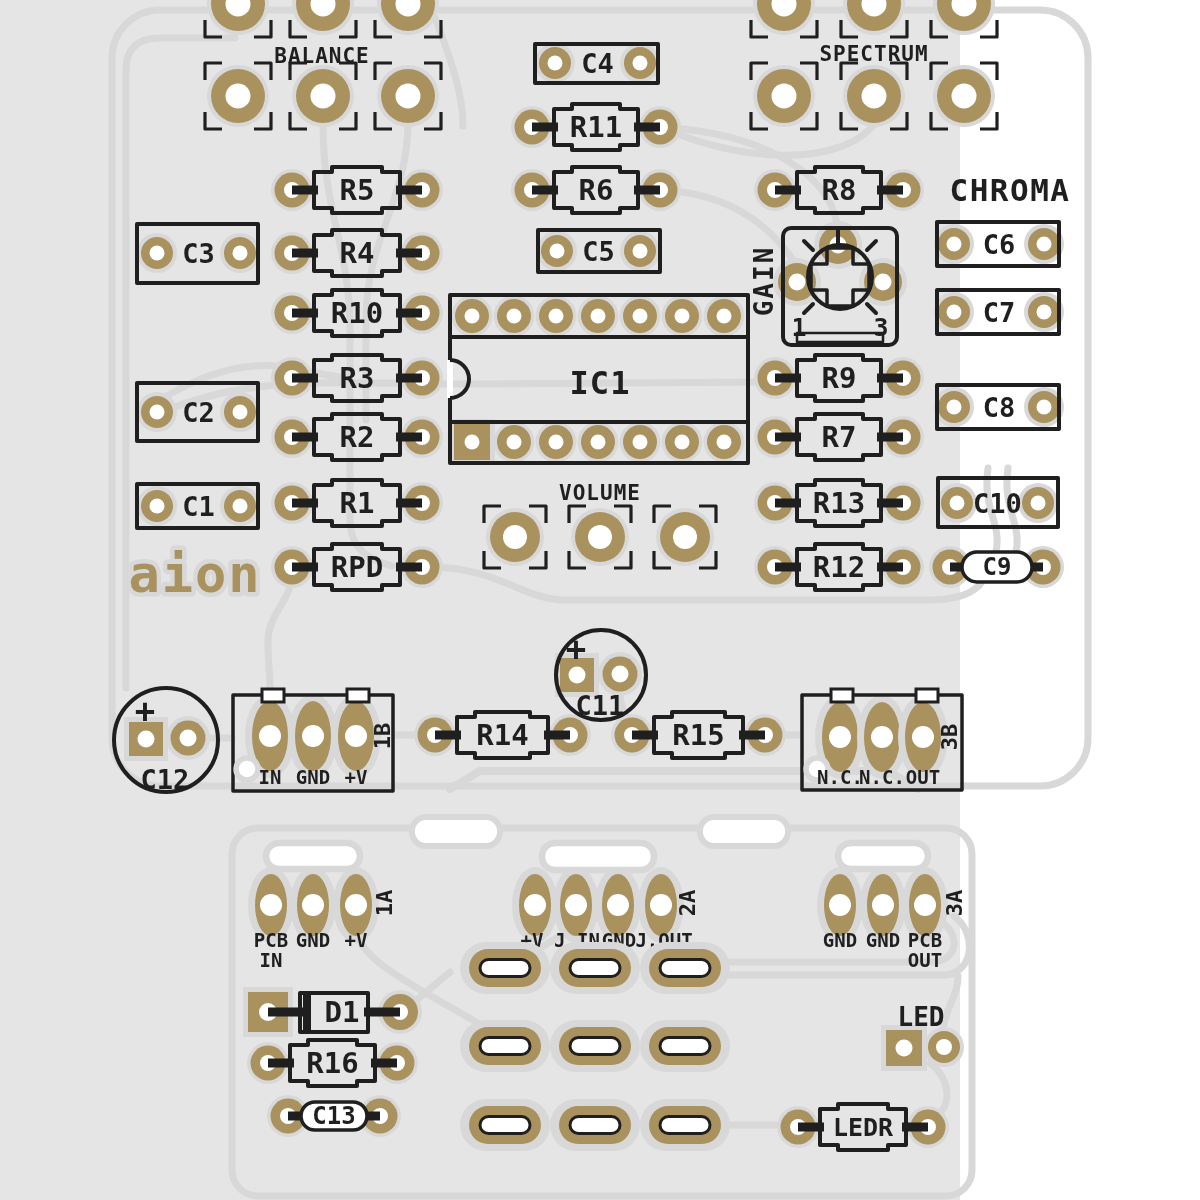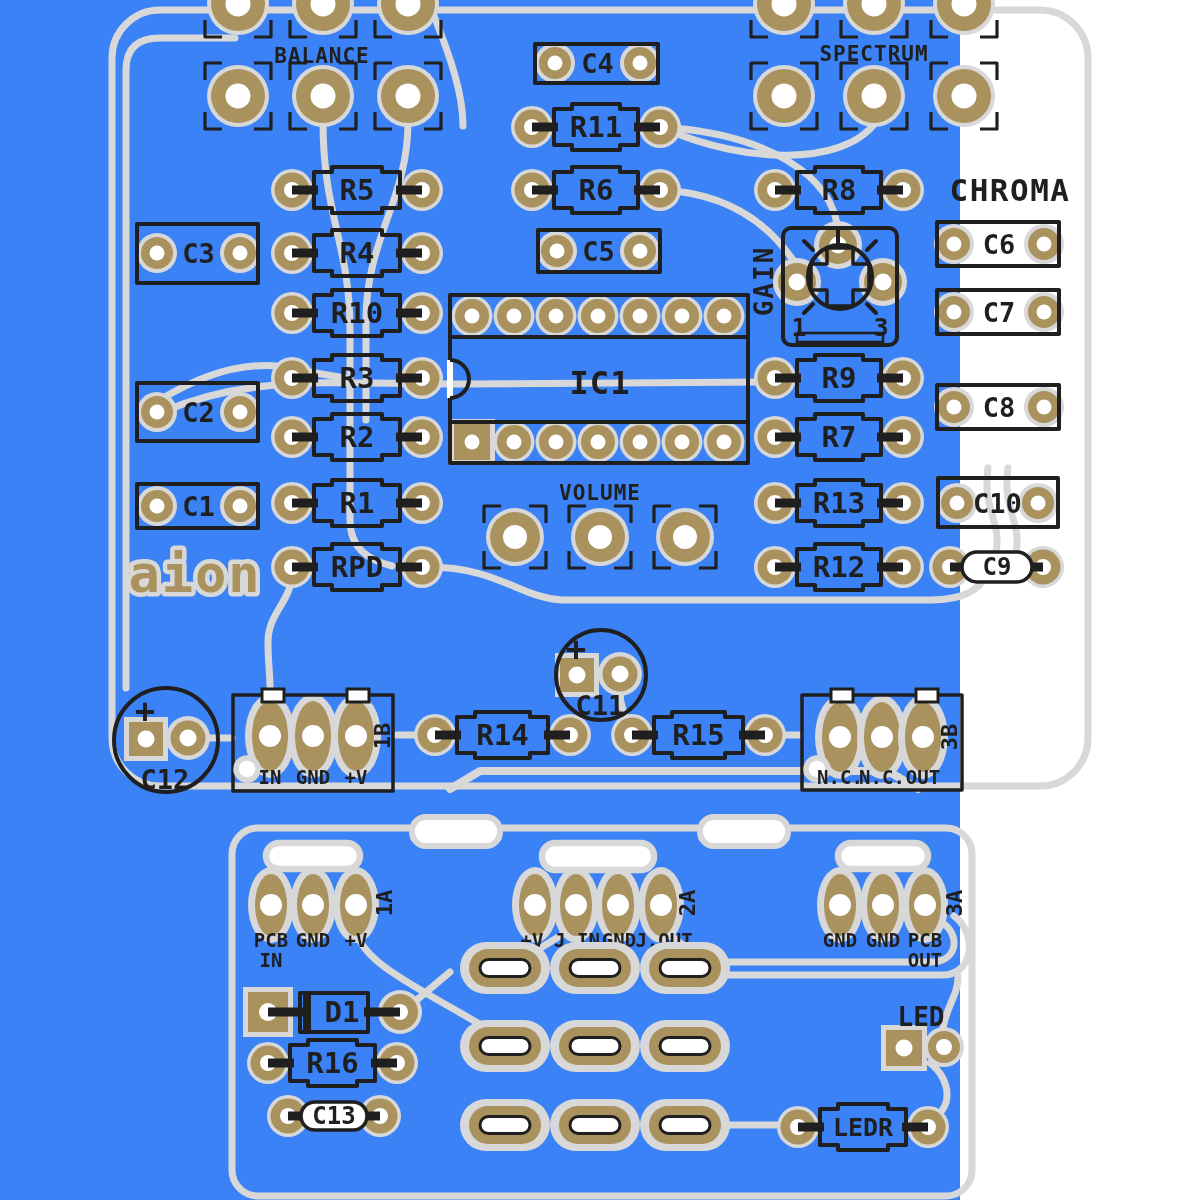--- a/index.html
+++ b/index.html
@@ -1,16 +1,16 @@
 <!DOCTYPE html>
 <html><head>
 <meta charset="utf-8">
 <style>
   html,body{margin:0;padding:0;background:#ffffff;}
-  #stage{width:960px;height:1200px;position:relative;background:#3b82f6;}
+  #stage{width:960px;height:1200px;position:relative;background:#e5e5e5;}
   svg{display:block;}
   text{font-family:"DejaVu Sans Mono","Liberation Mono",monospace;}
 </style>
 </head>
 <body>
 
 <div id="stage">
   <svg id="pcb" width="1200" height="1200" viewBox="0 0 1200 1200">
       <g>
         <rect x="112" y="10" width="976" height="776" rx="48" fill="none" stroke="#d8d8d8" stroke-width="7"></rect>

